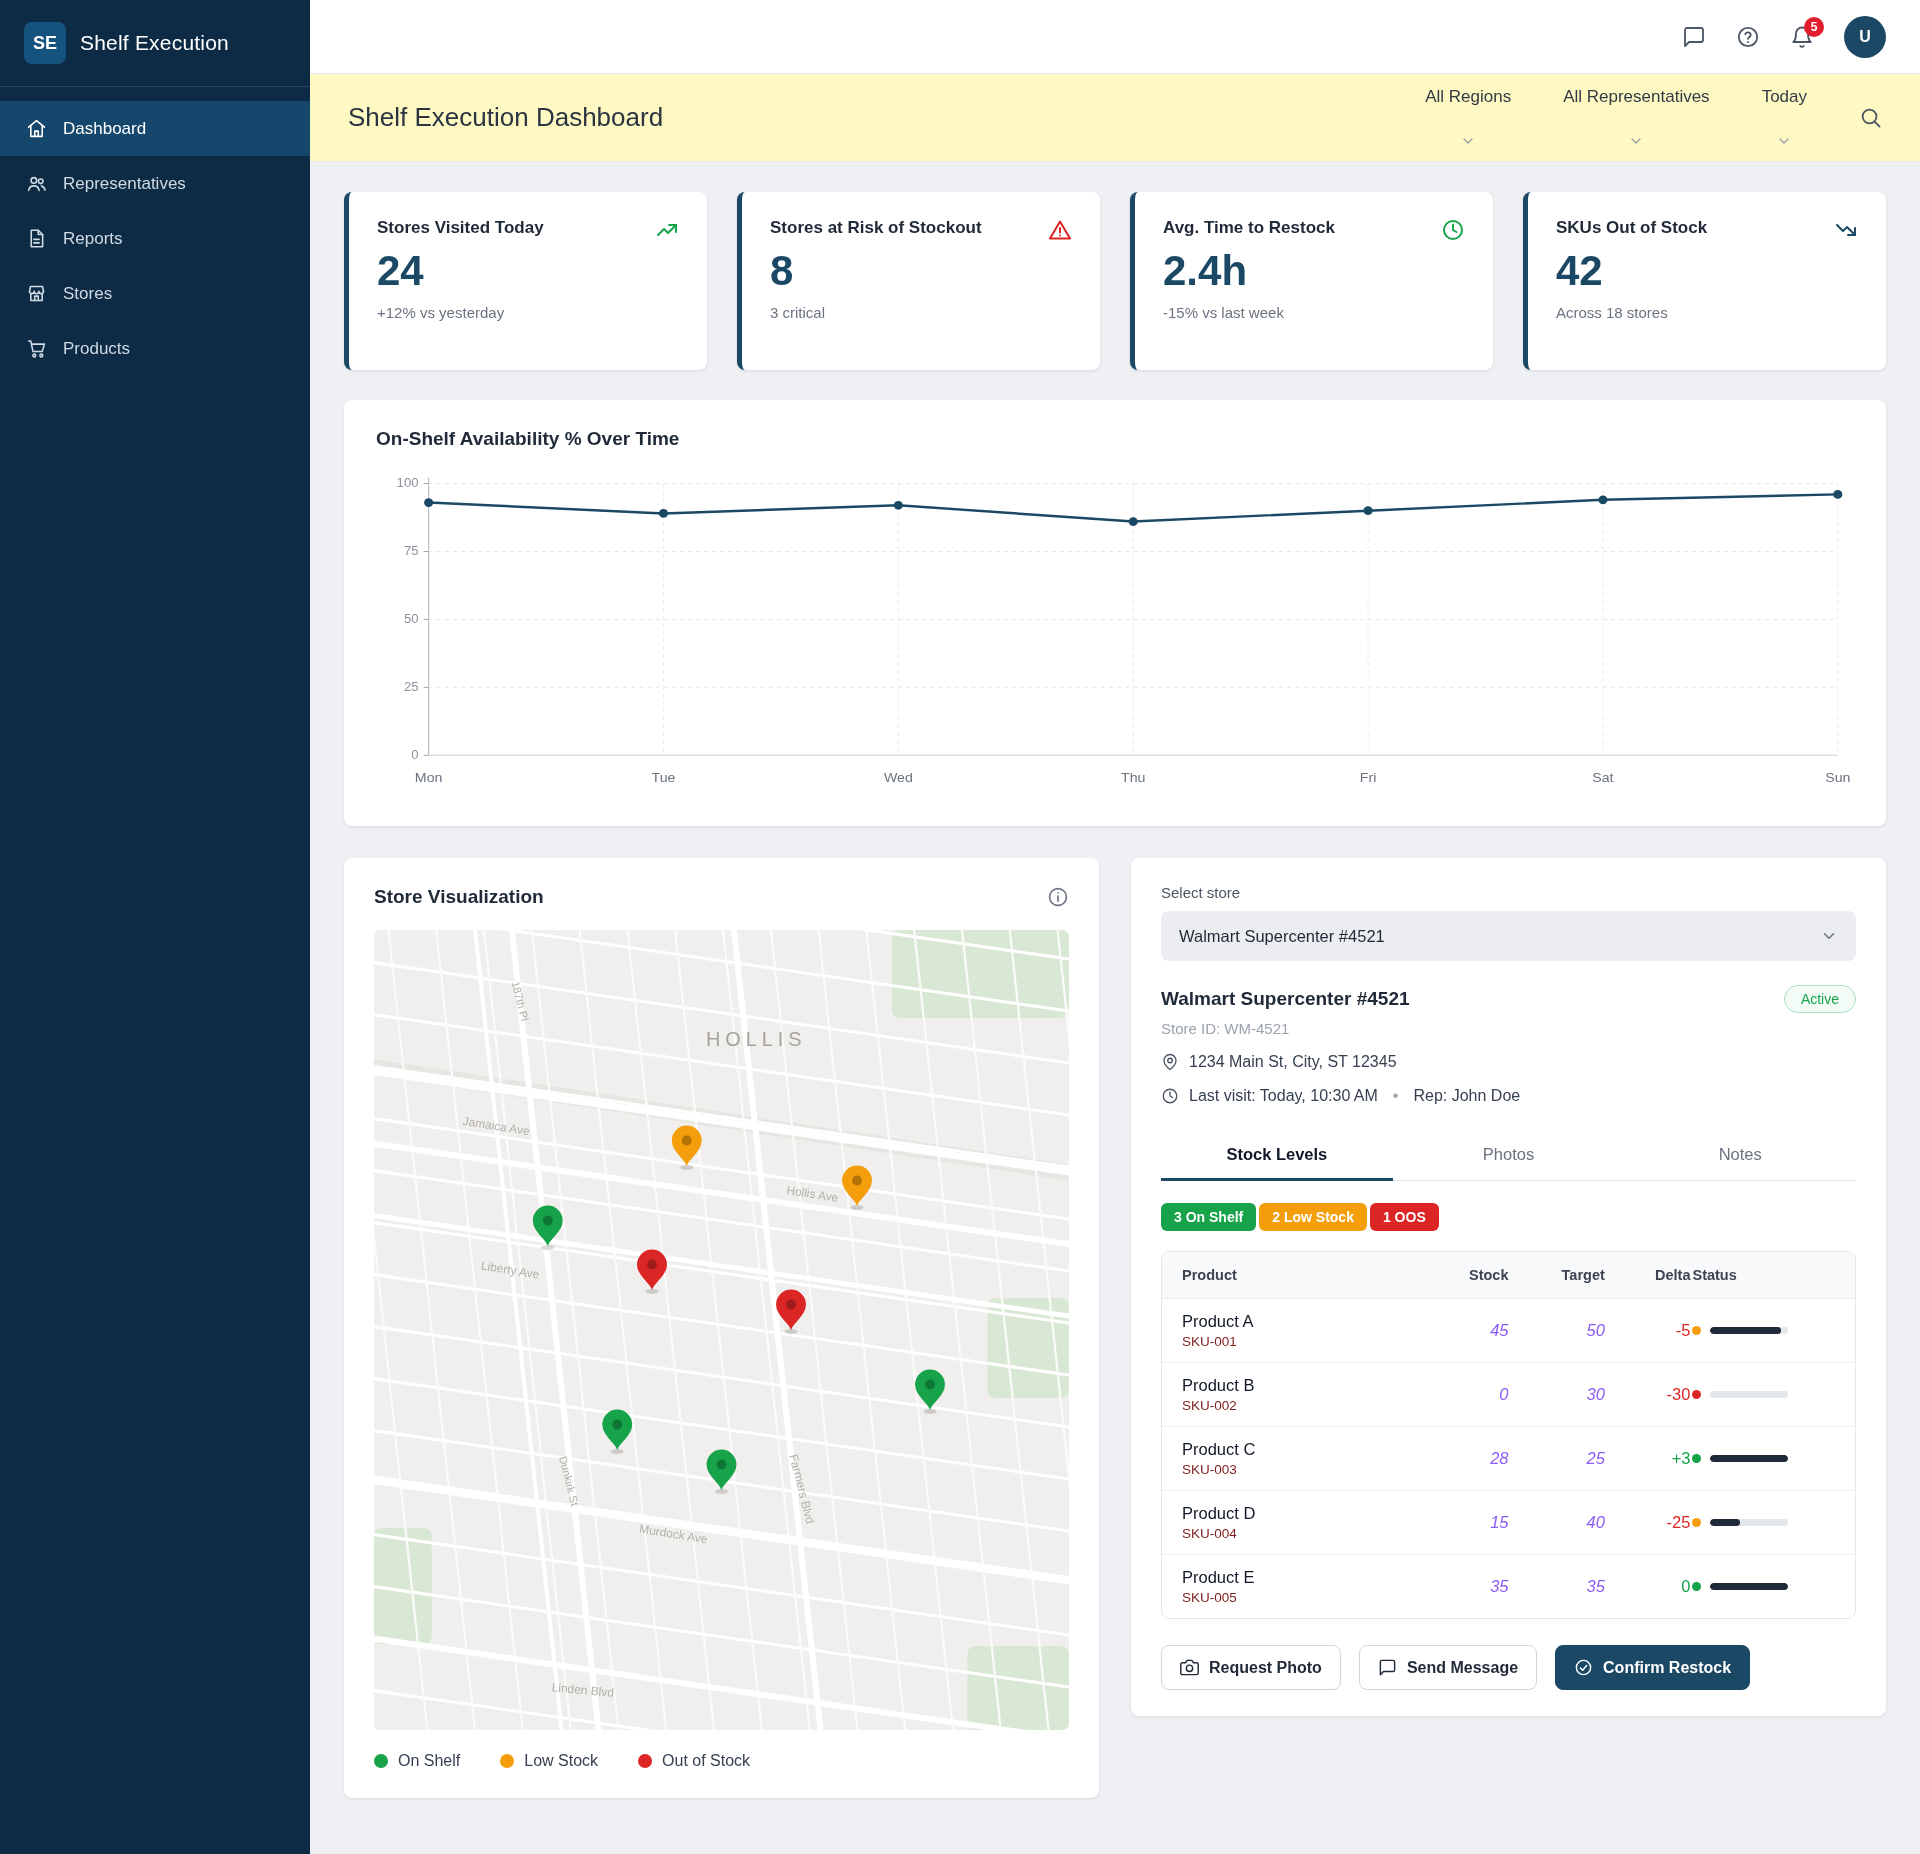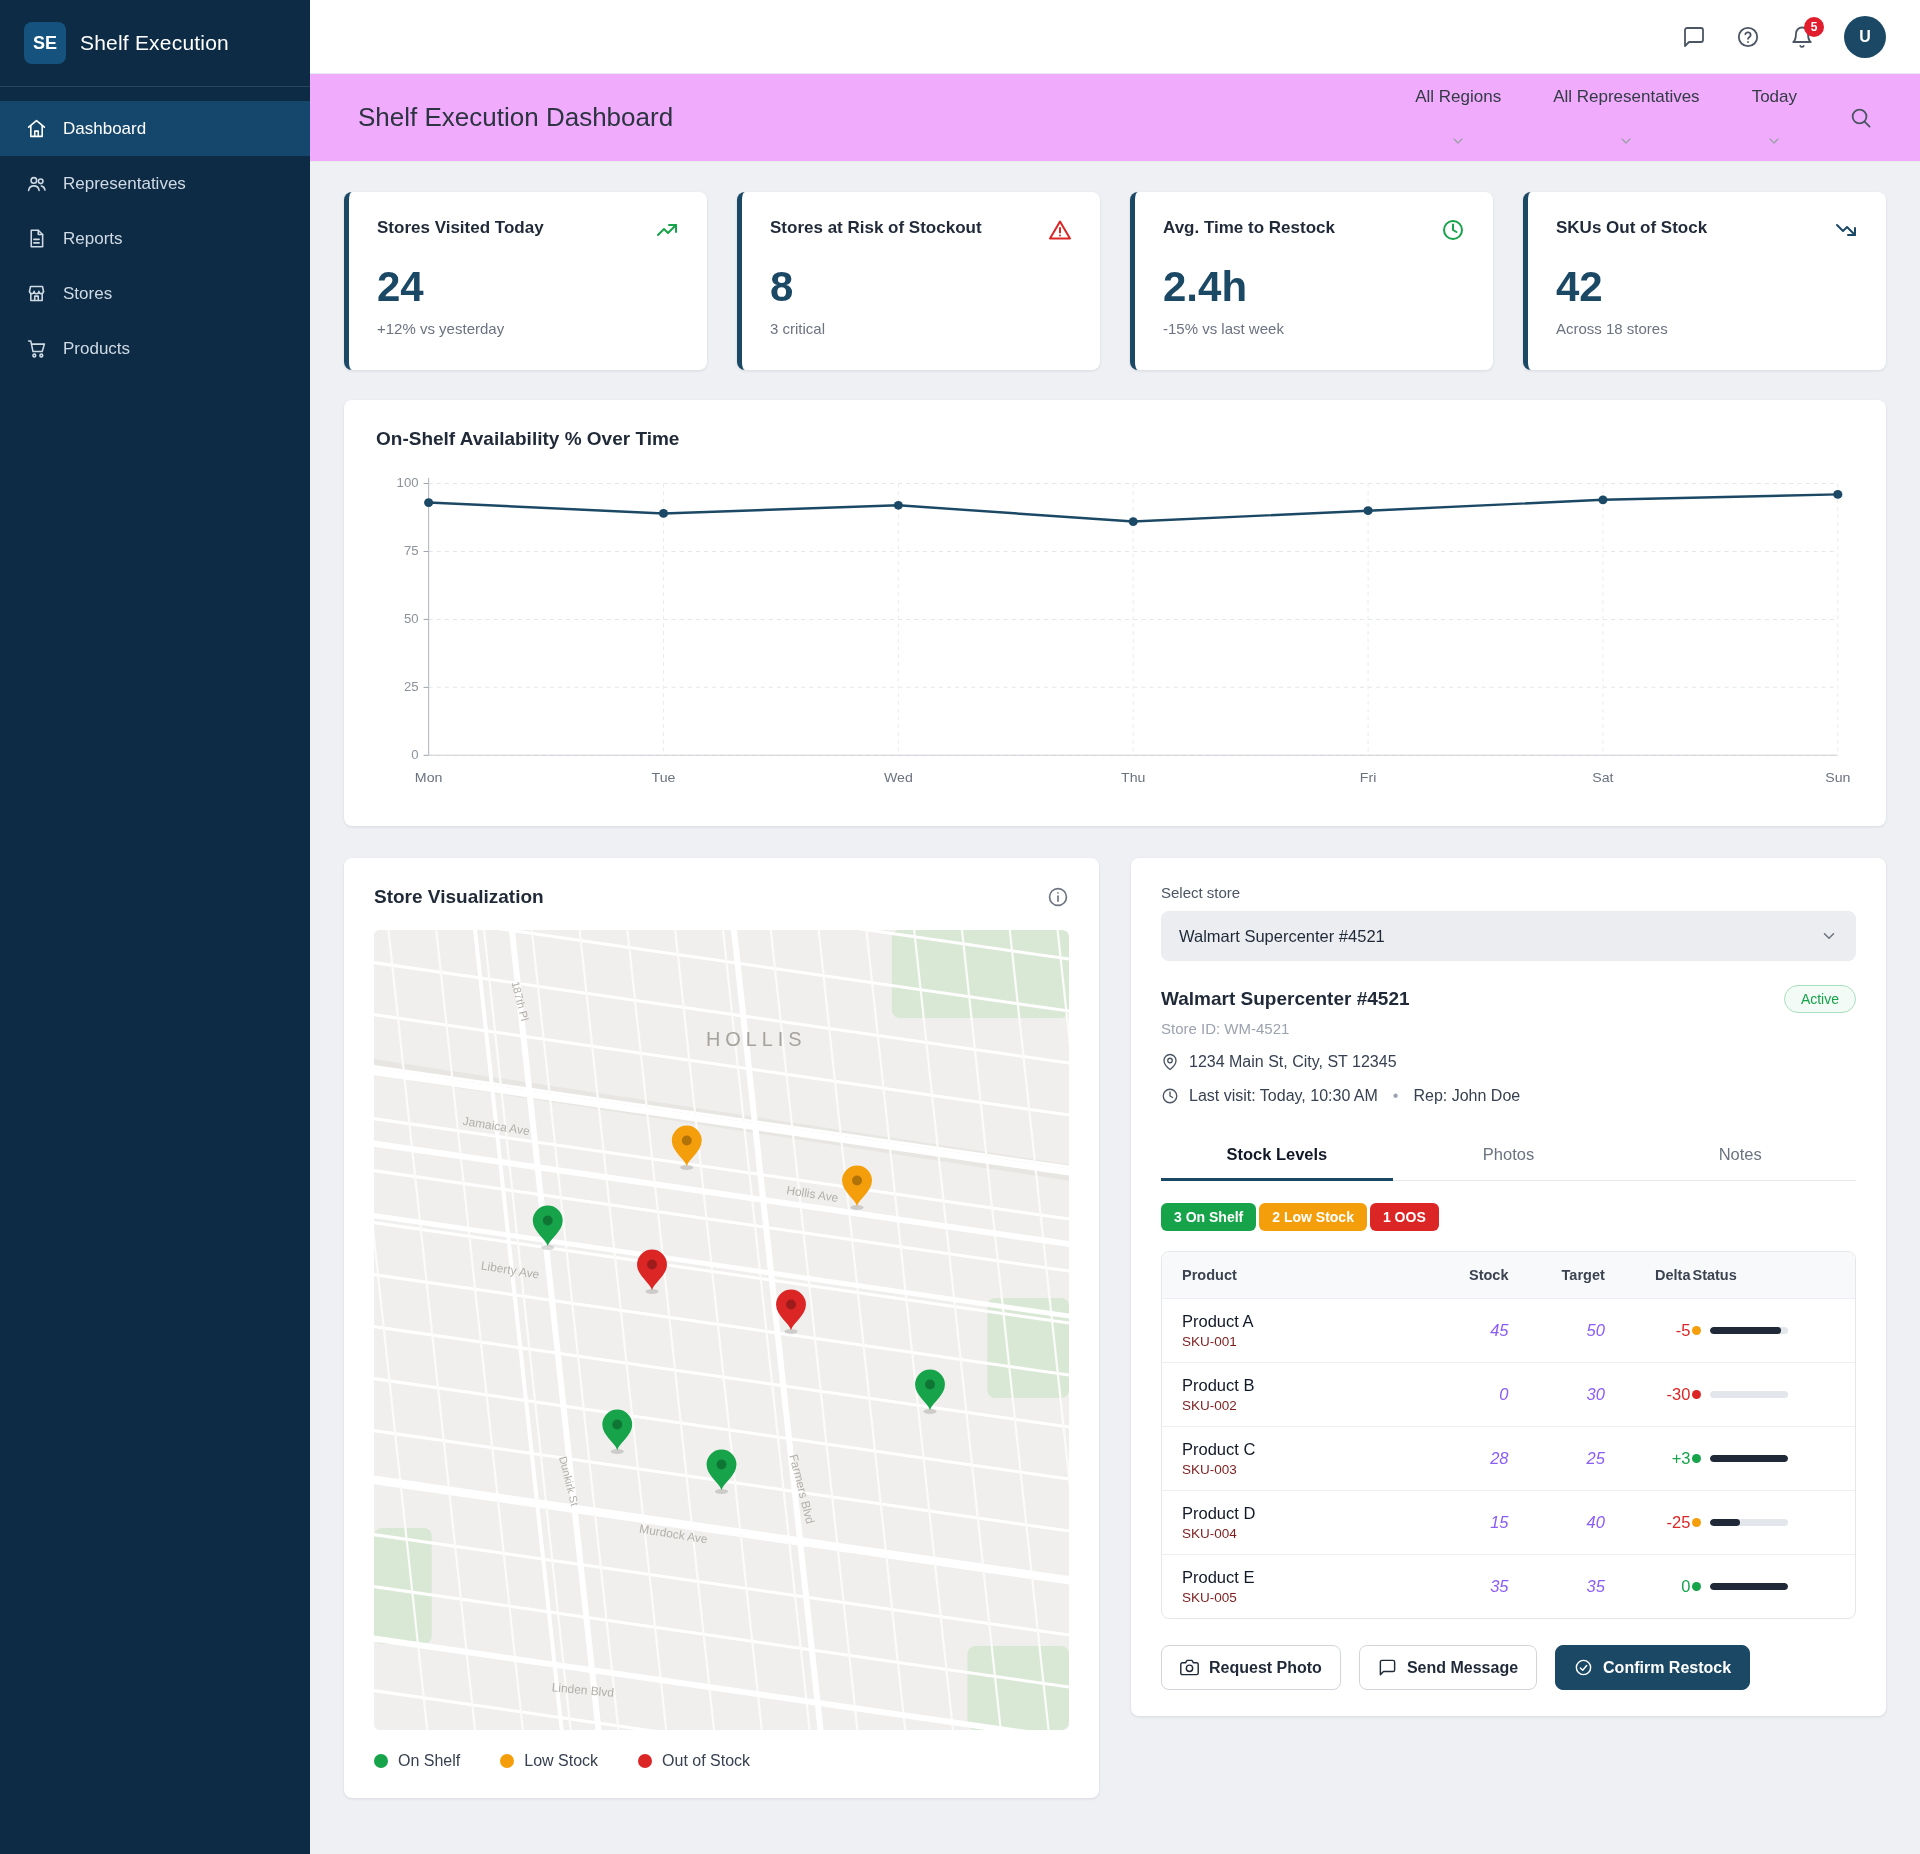--- a/index.html
+++ b/index.html
@@ -24,38 +24,38 @@
 
   
   .main { flex:1; display:flex; flex-direction:column; min-width:0; }
   .topbar { height:74px; background:#fff; border-bottom:1px solid #e7e9ec; display:flex; align-items:center; justify-content:flex-end; padding:0 34px; gap:30px; }
   .icon-btn { width:24px; height:24px; color:#4b5563; cursor:pointer; position:relative; }
   .icon-btn svg { width:100%; height:100%; }
   .bell-wrap { position:relative; }
   .notif-badge { position:absolute; top:-8px; right:-10px; background:#e11d2e; color:#fff; font-size:12px; font-weight:700; min-width:20px; height:20px; border-radius:10px; display:flex; align-items:center; justify-content:center; padding:0 4px; }
   .avatar { width:42px; height:42px; border-radius:50%; background:#1b4965; color:#fff; display:flex; align-items:center; justify-content:center; font-size:16px; font-weight:600; cursor:pointer; }
 
-  .page-header { height:88px; background:#f0abfc; border-bottom:1px solid #e7e9ec; display:flex; align-items:center; padding:0 48px; }
+  .page-header { height:88px; background:#fef9c3; border-bottom:1px solid #e7e9ec; display:flex; align-items:center; padding:0 38px; }
   .page-title { font-size:26px; font-weight:400; color:#2b3440; margin:0; }
   .filters { margin-left:auto; display:flex; align-items:center; gap:52px; }
   .filter { display:flex; align-items:center; gap:26px; font-size:17px; color:#333b45; cursor:pointer;flex-direction:column; }
   .filter svg { width:16px; height:16px; color:#9aa1a9; }
   .search-btn { width:23px; height:23px; color:#4b5563; cursor:pointer; }
   .search-btn svg { width:100%; height:100%; }
 
   .content { padding:30px 34px; flex:1; }
 
   
   .kpi-row { display:grid; grid-template-columns:repeat(4,1fr); gap:30px; }
   .kpi-card { background:#fff; border-radius:8px; border-left:5px solid #1b4965; box-shadow:0 1px 3px rgba(16,24,40,.1); padding:26px 28px; min-height:178px; }
   .kpi-top { display:flex; justify-content:space-between; align-items:flex-start; }
   .kpi-label { font-size:17px; font-weight:700; color:#1f2937; }
   .kpi-icon { width:24px; height:24px; }
   .kpi-icon svg { width:100%; height:100%; }
-  .kpi-value { font-size:42px; font-weight:700; color:#1b4965; margin-top:24px; line-height:1; }
+  .kpi-value { font-size:42px; font-weight:700; color:#1b4965; margin-top:8px; line-height:1; }
   .kpi-sub { font-size:15px; color:#6b7280; margin-top:12px; }
 
   
   .card { background:#fff; border-radius:8px; box-shadow:0 1px 3px rgba(16,24,40,.1); }
   .card-title { font-size:19px; font-weight:700; color:#1f2937; margin:0; }
   .chart-card { margin-top:30px; padding:28px 32px; }
   #osa-chart { width:100%; height:330px; margin-top:18px; }
 
   .bottom-row { margin-top:32px; display:grid; grid-template-columns:1fr 1fr; gap:32px; align-items:start; }
 

